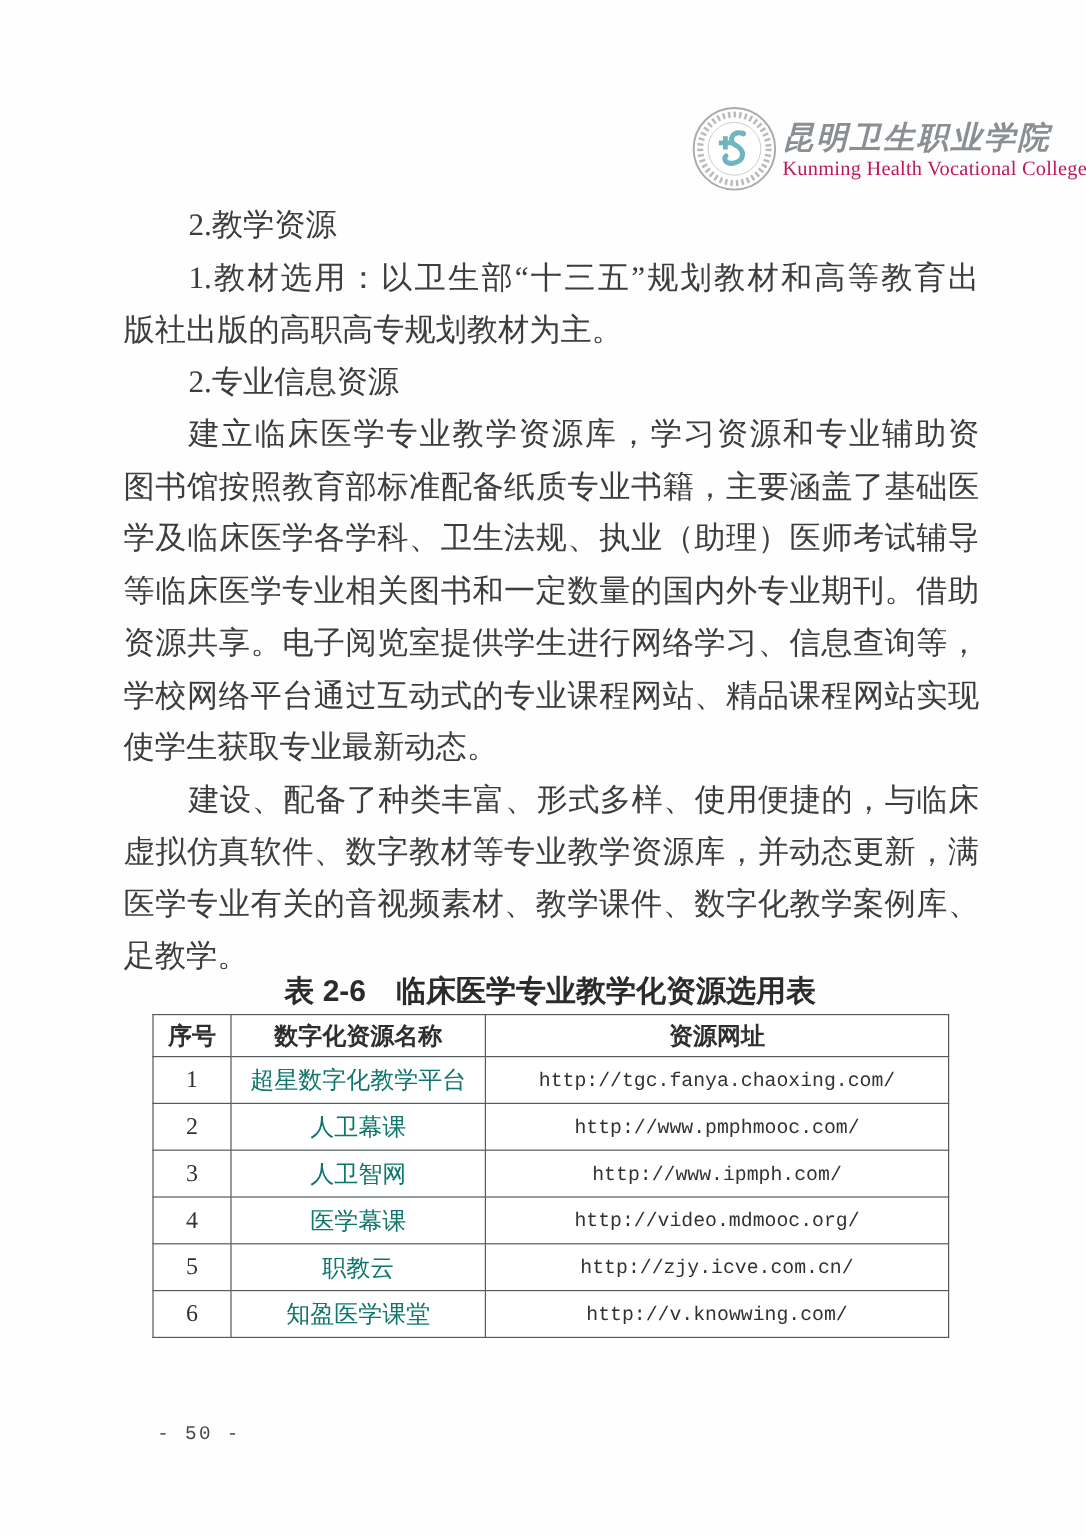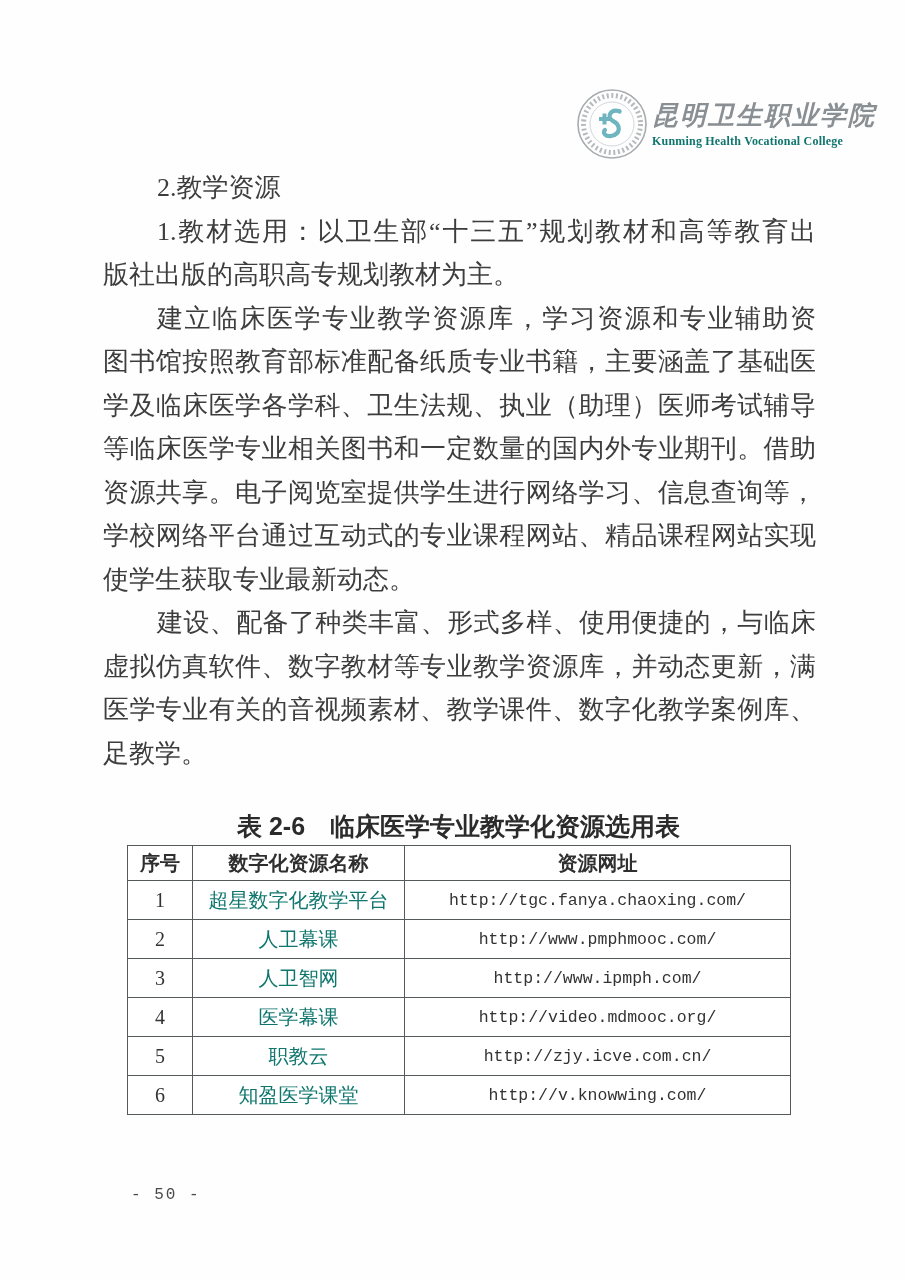--- a/index.html
+++ b/index.html
@@ -20,22 +20,22 @@
   .seal { width:72px; height:72px; flex:0 0 auto; }
   .logo-text { display:flex; flex-direction:column; }
   .zh-name {
     font-size:26px; line-height:34px;
     color:#8a8f93; letter-spacing:2px;
     font-style:italic; font-weight:bold;
     font-family:"DejaVu Sans", sans-serif;
     white-space:nowrap;
   }
   .en-name {
-    font-size:12px; line-height:18px;
-    color:#0f766e; font-weight:bold;
+    font-size:17px; line-height:18px;
+    color:#be185d; font-weight:normal;
     letter-spacing:0.2px;
     font-family:"Liberation Serif", serif;
     white-space:nowrap;
   }
 
   
   .content {
     position:absolute; left:103px; top:166px; width:713px;
     font-size:26px; color:#3d3d3d;
   }
@@ -103,20 +103,21 @@
     <div class="logo-text">
       <span class="zh-name">昆明卫生职业学院</span>
       <span class="en-name">Kunming Health Vocational College</span>
     </div>
   </div>
 
   <div class="content">
     <div class="ln indent">2.教学资源</div>
     <div class="ln indent just">1.教材选用：以卫生部“十三五”规划教材和高等教育出</div>
     <div class="ln">版社出版的高职高专规划教材为主。</div>
+    <div class="ln indent">2.专业信息资源</div>
     <div class="ln indent just">建立临床医学专业教学资源库，学习资源和专业辅助资源。</div>
     <div class="ln just">图书馆按照教育部标准配备纸质专业书籍，主要涵盖了基础医</div>
     <div class="ln just">学及临床医学各学科、卫生法规、执业（助理）医师考试辅导</div>
     <div class="ln just">等临床医学专业相关图书和一定数量的国内外专业期刊。借助</div>
     <div class="ln just">资源共享。电子阅览室提供学生进行网络学习、信息查询等，</div>
     <div class="ln just">学校网络平台通过互动式的专业课程网站、精品课程网站实现</div>
     <div class="ln">使学生获取专业最新动态。</div>
     <div class="ln indent just">建设、配备了种类丰富、形式多样、使用便捷的，与临床</div>
     <div class="ln just">虚拟仿真软件、数字教材等专业教学资源库，并动态更新，满</div>
     <div class="ln just">医学专业有关的音视频素材、教学课件、数字化教学案例库、</div>

